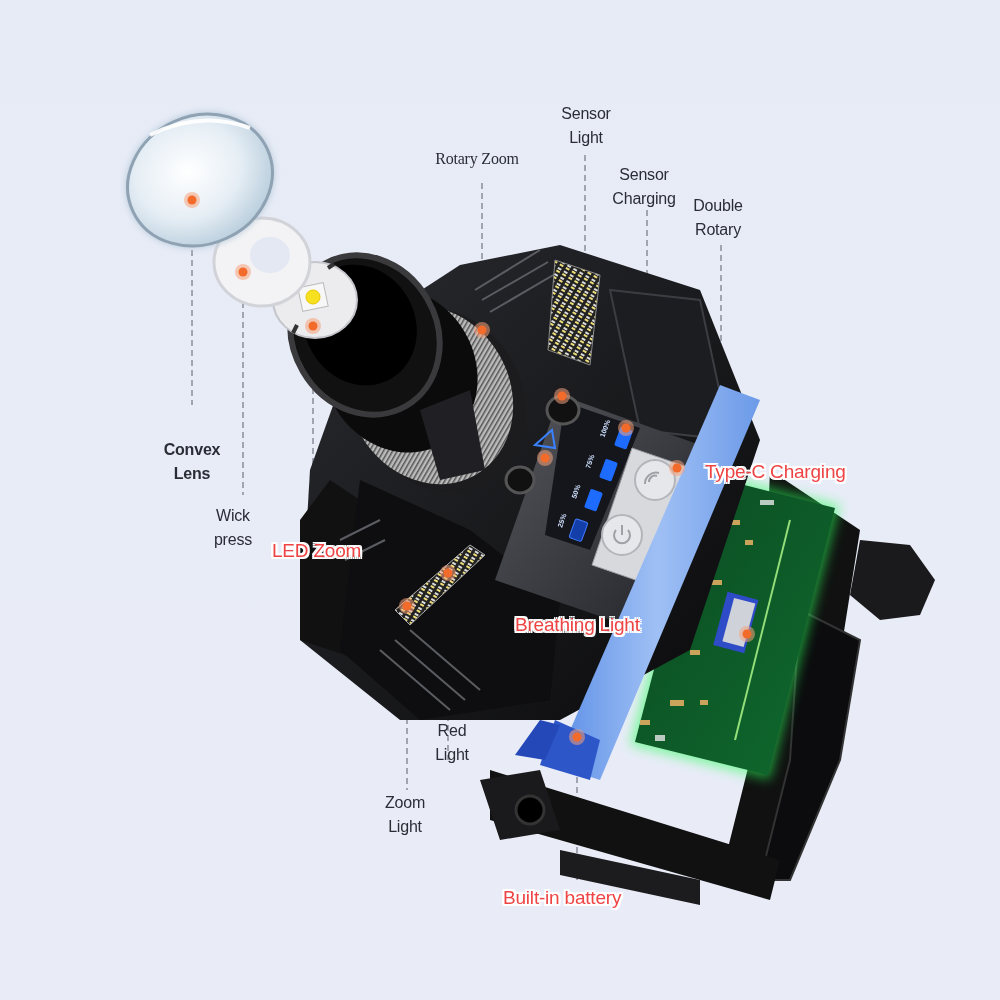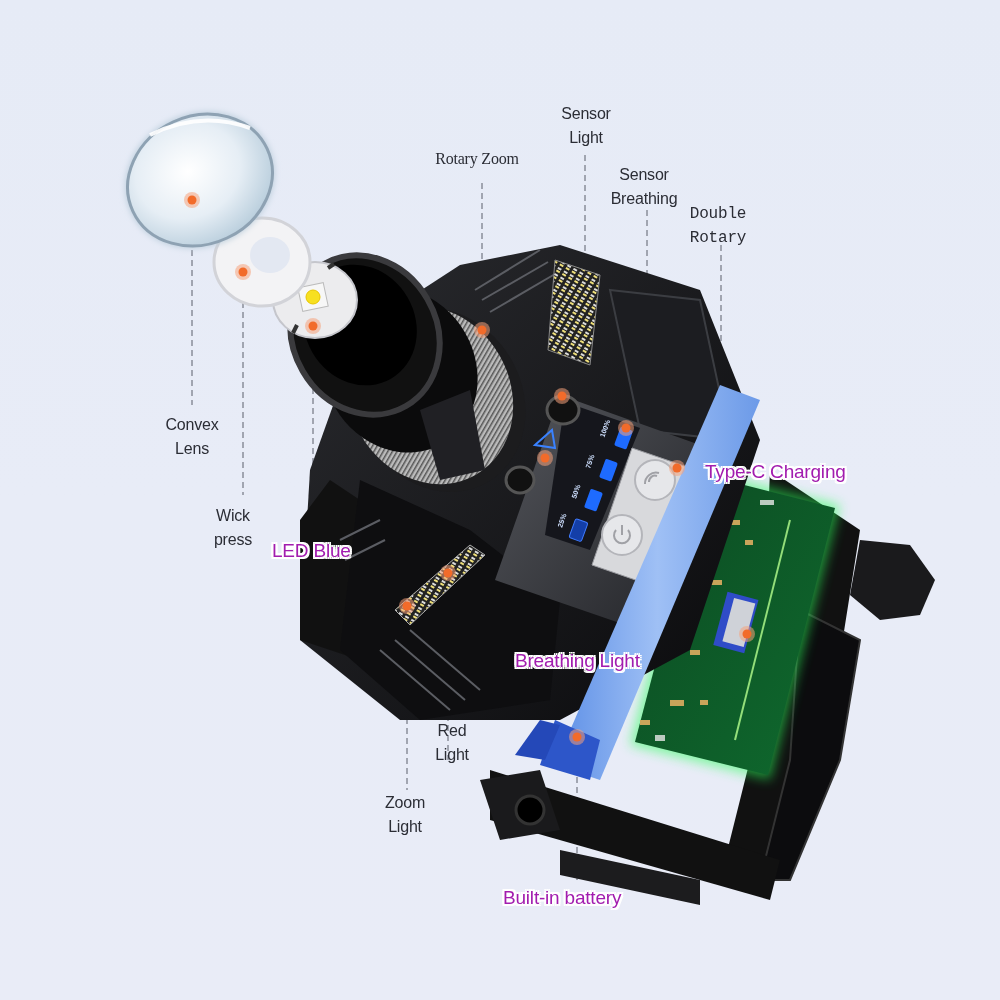--- a/index.html
+++ b/index.html
@@ -8,21 +8,21 @@
     background: linear-gradient(180deg, #e6ebf6 0%, #e8ecf7 50%, #e9ecf7 100%);
     font-family: "Liberation Sans", "DejaVu Sans", sans-serif;
   }
   .stage { position: absolute; left: 0; top: 0; width: 1000px; height: 1000px; }
   svg.art { position: absolute; left: 0; top: 0; }
   .label {
     position: absolute; color: #2b2d35; font-size: 16px; line-height: 24px;
     text-align: center; white-space: nowrap; letter-spacing: -0.2px;
   }
   .label.outlined {
-    color: #a21caf; font-weight: 400; font-size: 19px;
+    color: #ef4444; font-weight: 400; font-size: 19px;
     text-shadow: -2px -2px 0 #fff, 2px -2px 0 #fff, -2px 2px 0 #fff, 2px 2px 0 #fff,
                  0 -2px 0 #fff, 0 2px 0 #fff, -2px 0 0 #fff, 2px 0 0 #fff;
   }
 </style>
 </head>
 <body>
 
 <div class="stage">
 
 <svg class="art" width="1000" height="1000" viewBox="0 0 1000 1000">
@@ -255,43 +255,43 @@
 
 <div class="label" style="left:548px;top:102px;width:76px;">
   <div>Sensor</div>
   <div>Light</div>
 </div>
 
 <div class="label" style="left:418px;top:147px;width:118px;font-family:Liberation Serif, serif;">Rotary Zoom</div>
 
 <div class="label" style="left:604px;top:163px;width:80px;">
   <div>Sensor</div>
-  <div>Breathing</div>
-</div>
-
-<div class="label" style="left:684px;top:202px;width:68px;font-family:Liberation Mono, monospace;">
+  <div>Charging</div>
+</div>
+
+<div class="label" style="left:684px;top:194px;width:68px;">
   <div>Double</div>
   <div>Rotary</div>
 </div>
 
-<div class="label" style="left:154px;top:413px;width:76px;">
+<div class="label" style="left:154px;top:438px;width:76px;font-weight:bold;">
   <div>Convex</div>
   <div>Lens</div>
 </div>
 
 <div class="label" style="left:205px;top:504px;width:56px;">
   <div>Wick</div>
   <div>press</div>
 </div>
 
-<div class="label outlined" style="left:272px;top:539px;">LED Blue</div>
+<div class="label outlined" style="left:272px;top:539px;">LED Zoom</div>
 
 <div class="label outlined" style="left:705px;top:460px;">Type-C Charging</div>
 
-<div class="label outlined" style="left:475px;top:649px;padding-left:40px;">Breathing Light</div>
+<div class="label outlined" style="left:475px;top:613px;padding-left:40px;">Breathing Light</div>
 
 <div class="label" style="left:428px;top:719px;width:48px;">
   <div>Red</div>
   <div>Light</div>
 </div>
 
 <div class="label" style="left:380px;top:791px;width:50px;">
   <div>Zoom</div>
   <div>Light</div>
 </div>

